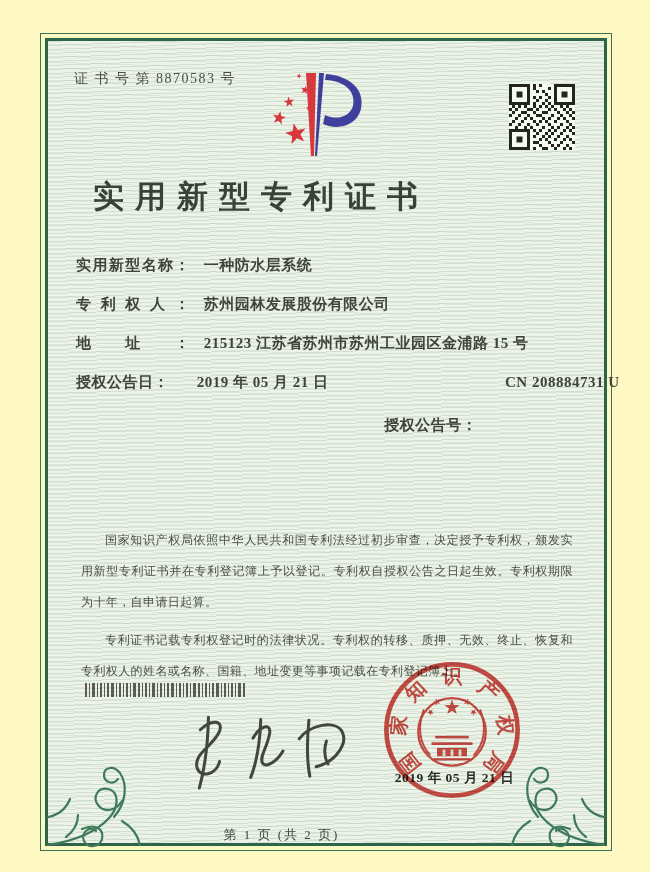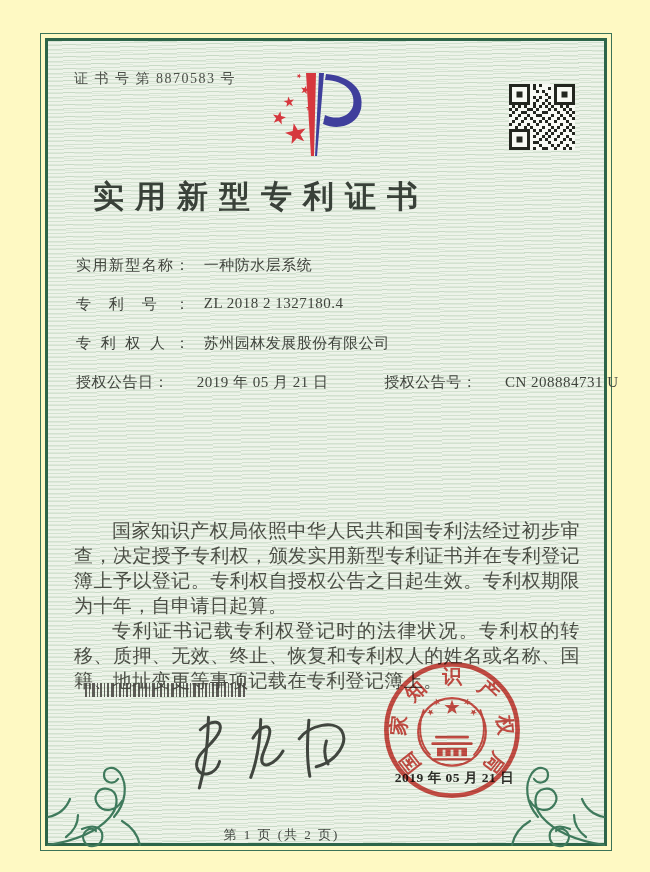--- a/index.html
+++ b/index.html
@@ -33,31 +33,31 @@
   .cert-no{
     left:74px;top:70px;font-size:14px;letter-spacing:1.5px;color:#4b4f48;z-index:5;
   }
   .logo{left:253px;top:68px;z-index:5;}
   .qr{left:509px;top:84px;width:66px;height:66px;background:#f7f9f3;z-index:5;}
   .title{
     left:0;top:176px;width:522px;text-align:center;
     font-size:31px;font-weight:bold;letter-spacing:11px;color:#394139;z-index:5;
   }
   .fields{left:76px;top:256px;width:506px;z-index:5;}
-  .f-row{height:24px;margin-bottom:15px;font-size:15px;color:#3f433c;white-space:nowrap;}
+  .f-row{height:24px;margin-bottom:15px;font-size:15px;color:#3f433c;white-space:nowrap;font-weight:bold;}
   .f-label{
     display:inline-block;width:114px;vertical-align:top;
     text-align:justify;text-align-last:justify;letter-spacing:0.5px;
   }
   .f-label.compact{width:auto;text-align:left;text-align-last:auto;margin-right:14px;}
   .f-value{display:inline-block;margin-left:10px;letter-spacing:0.5px;}
-  .grant-pair2{margin-left:52px;}
+  .grant-pair2{margin-left:52px;margin-top:43px;}
   .body-text{left:74px;top:518px;width:506px;z-index:5;color:#4b4e45;}
   .body-text p{
-    margin:0;font-size:19px;line-height:25px;letter-spacing:0.4px;
+    margin:7px;font-size:12px;line-height:31px;letter-spacing:0.4px;
     text-indent:2em;text-align:justify;
   }
   .barcode{left:85px;top:683px;z-index:5;}
   .officer{left:86px;top:727px;z-index:6;font-size:15px;color:#3a3f38;letter-spacing:3px;line-height:33px;}
   .signature{left:150px;top:706px;z-index:6;}
   .seal-date{
     left:382px;top:769px;width:145px;text-align:center;z-index:5;
     font-size:13.5px;font-weight:bold;color:#2b2b26;letter-spacing:0.5px;white-space:nowrap;
   }
   .seal{left:377px;top:655px;z-index:7;mix-blend-mode:multiply;opacity:0.92;}
@@ -135,26 +135,26 @@
   </svg>
 
   <div class="abs title">实用新型专利证书</div>
 
   <div class="abs fields">
     <div class="f-row">
       <span class="f-label">实用新型名称：</span>
       <span class="f-value">一种防水层系统</span>
     </div>
     <div class="f-row">
-      <span class="f-label">专利号：</span>
-      <span class="f-value">ZL 2018 2 1327180.4</span>
-    </div>
-    <div class="f-row">
       <span class="f-label">专利权人：</span>
       <span class="f-value">苏州园林发展股份有限公司</span>
+    </div>
+    <div class="f-row">
+      <span class="f-label">地址：</span>
+      <span class="f-value">215123 江苏省苏州市苏州工业园区金浦路 15 号</span>
     </div>
     <div class="f-row">
       <span class="f-label compact">授权公告日：</span>
       <span class="f-value">2019 年 05 月 21 日</span>
       <span class="f-label compact grant-pair2">授权公告号：</span>
       <span class="f-value">CN 208884731 U</span>
     </div>
   </div>
 
   <div class="abs body-text">

